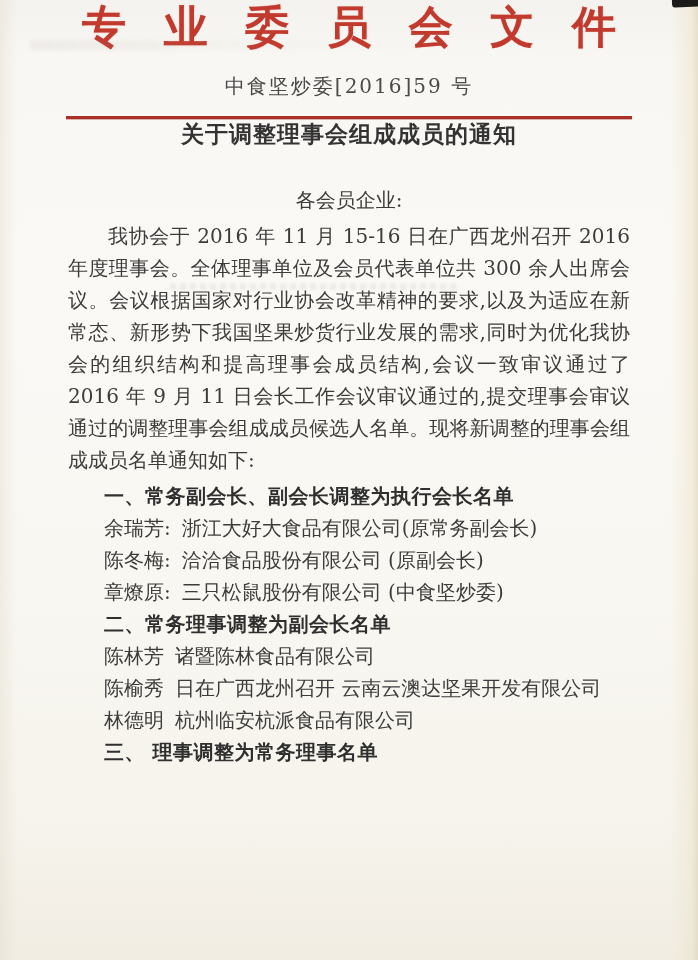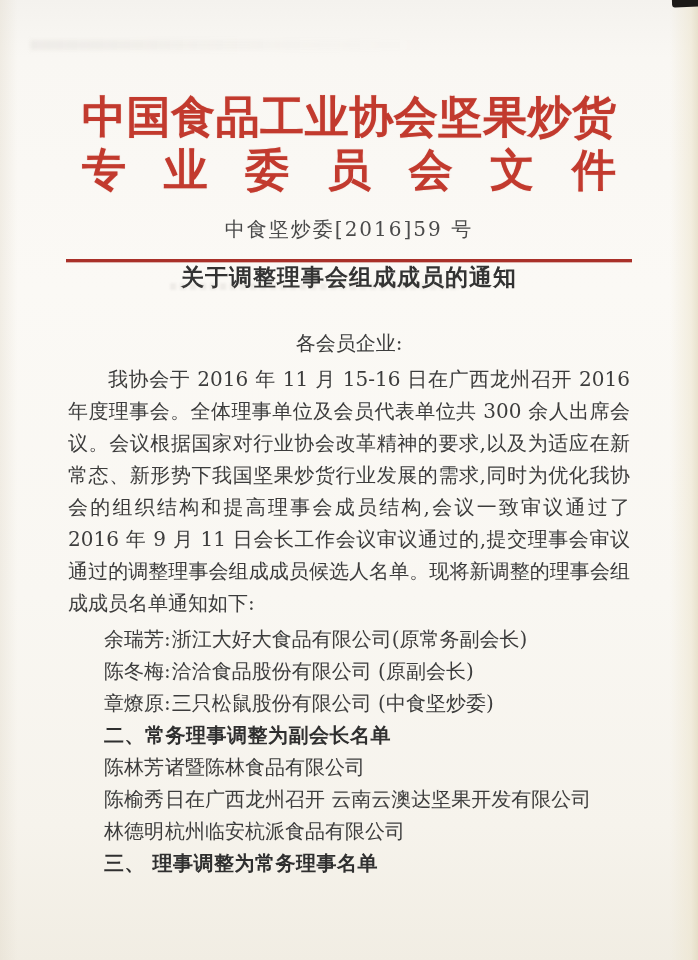--- a/index.html
+++ b/index.html
@@ -95,44 +95,44 @@
     text-indent: 2em;
     text-align: justify;
   }
   .section-heading {
     font-weight: bold;
     text-indent: 2em;
     letter-spacing: 0.5px;
     color: #2f2f2f;
   }
   .entry-line { text-indent: 2em; }
-  .entry-line .entry-detail { margin-left: 1px; }
+  .entry-line .entry-detail { margin-left: 11px; }
 </style>
 </head>
 <body>
 
 <div class="page">
 
   <div class="corner-mark"></div>
   <div class="top-smudge"></div>
 
-  <div class="org-name">中国食品工业协会坚果炒货</div>
   <div class="org-name" style="margin-top:0;">专业委员会文件</div>
 
   <div class="doc-number">中食坚炒委[2016]59 号</div>
 
   <div class="red-rule"></div>
   <div class="bleed-through"></div>
 
   <div class="notice-title">关于调整理事会组成成员的通知</div>
 
   <div class="content">
     <div class="salutation">各会员企业:</div>
     <p class="body-paragraph">我协会于 2016 年 11 月 15-16 日在广西龙州召开 2016 年度理事会。全体理事单位及会员代表单位共 300 余人出席会议。会议根据国家对行业协会改革精神的要求,以及为适应在新常态、新形势下我国坚果炒货行业发展的需求,同时为优化我协会的组织结构和提高理事会成员结构,会议一致审议通过了 2016 年 9 月 11 日会长工作会议审议通过的,提交理事会审议通过的调整理事会组成成员候选人名单。现将新调整的理事会组成成员名单通知如下:</p>
 
+    <div class="section-heading">一、常务副会长、副会长调整为执行会长名单</div>
     <div class="entry-line">
       <span class="entry-name">余瑞芳:</span><span class="entry-detail">浙江大好大食品有限公司(原常务副会长)</span>
     </div>
     <div class="entry-line">
       <span class="entry-name">陈冬梅:</span><span class="entry-detail">洽洽食品股份有限公司 (原副会长)</span>
     </div>
     <div class="entry-line">
       <span class="entry-name">章燎原:</span><span class="entry-detail">三只松鼠股份有限公司 (中食坚炒委)</span>
     </div>
 

